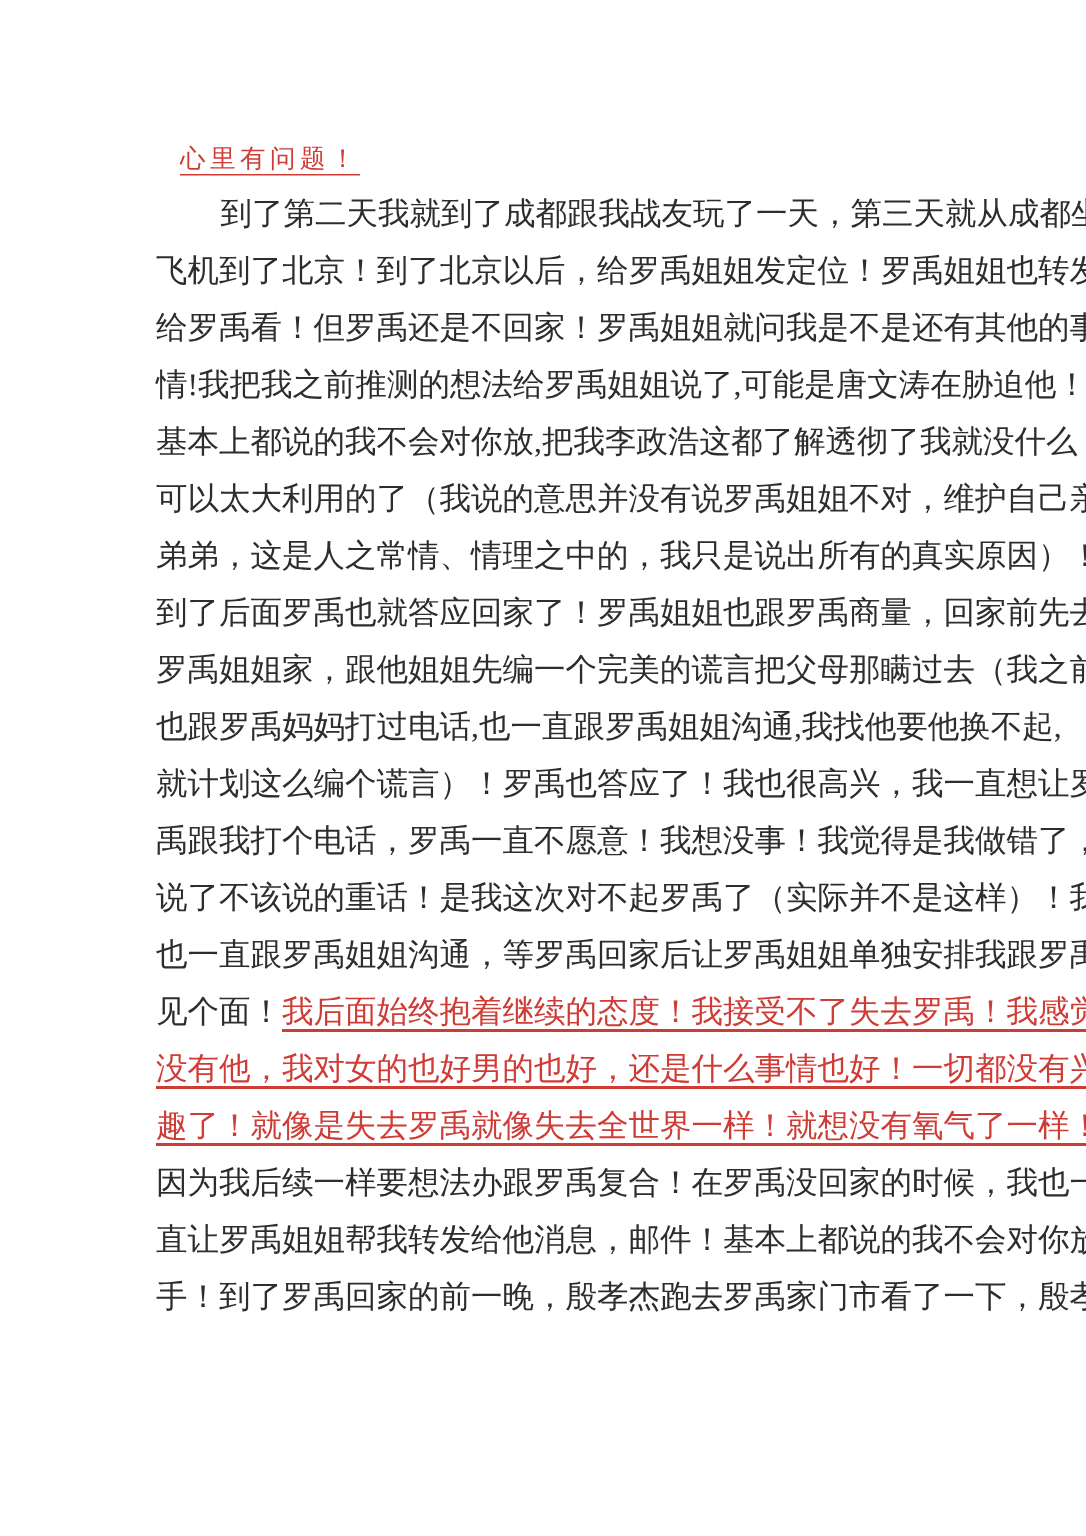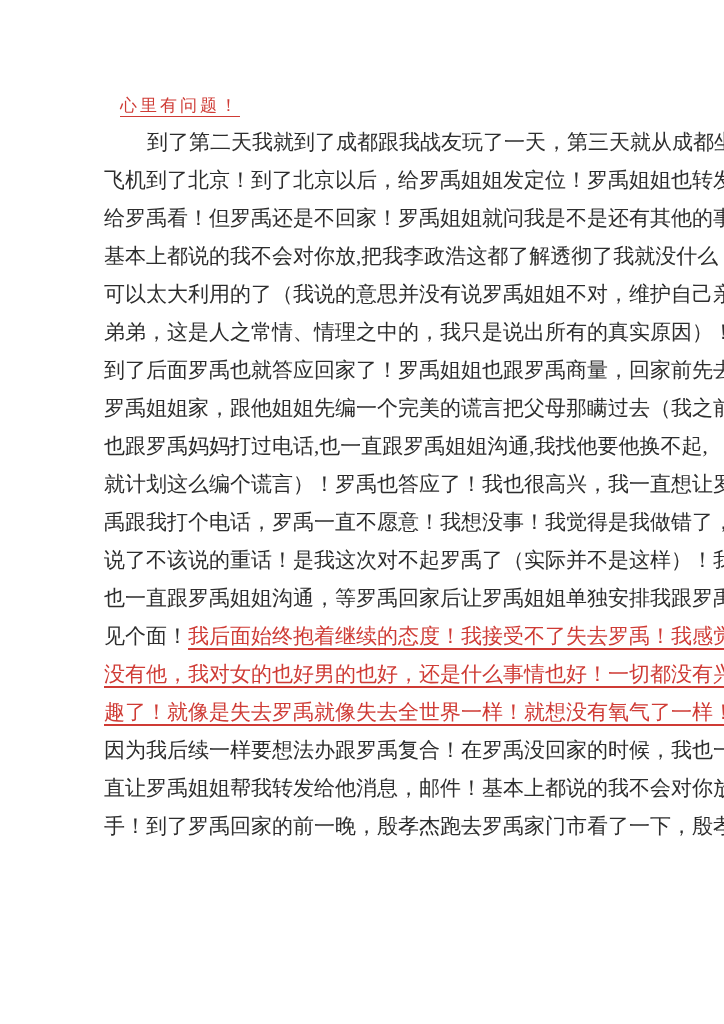--- a/index.html
+++ b/index.html
@@ -59,20 +59,21 @@
 </style>
 </head>
 <body>
 
 <div class="doc-page">
   <div class="doc-title">心里有问题！</div>
   <div class="doc-body">
       <div class="line indent"><span class="seg black">到了第二天我就到了成都跟我战友玩了一天，第三天就从成都坐</span></div>
       <div class="line"><span class="seg black">飞机到了北京！到了北京以后，给罗禹姐姐发定位！罗禹姐姐也转发</span></div>
       <div class="line"><span class="seg black">给罗禹看！但罗禹还是不回家！罗禹姐姐就问我是不是还有其他的事</span></div>
+      <div class="line"><span class="seg black">情!我把我之前推测的想法给罗禹姐姐说了,可能是唐文涛在胁迫他！</span></div>
       <div class="line"><span class="seg black">基本上都说的我不会对你放,把我李政浩这都了解透彻了我就没什么</span></div>
       <div class="line"><span class="seg black">可以太大利用的了（我说的意思并没有说罗禹姐姐不对，维护自己亲</span></div>
       <div class="line"><span class="seg black">弟弟，这是人之常情、情理之中的，我只是说出所有的真实原因）！</span></div>
       <div class="line"><span class="seg black">到了后面罗禹也就答应回家了！罗禹姐姐也跟罗禹商量，回家前先去</span></div>
       <div class="line"><span class="seg black">罗禹姐姐家，跟他姐姐先编一个完美的谎言把父母那瞒过去（我之前</span></div>
       <div class="line"><span class="seg black">也跟罗禹妈妈打过电话,也一直跟罗禹姐姐沟通,我找他要他换不起,</span></div>
       <div class="line"><span class="seg black">就计划这么编个谎言）！罗禹也答应了！我也很高兴，我一直想让罗</span></div>
       <div class="line"><span class="seg black">禹跟我打个电话，罗禹一直不愿意！我想没事！我觉得是我做错了，</span></div>
       <div class="line"><span class="seg black">说了不该说的重话！是我这次对不起罗禹了（实际并不是这样）！我</span></div>
       <div class="line"><span class="seg black">也一直跟罗禹姐姐沟通，等罗禹回家后让罗禹姐姐单独安排我跟罗禹</span></div>

